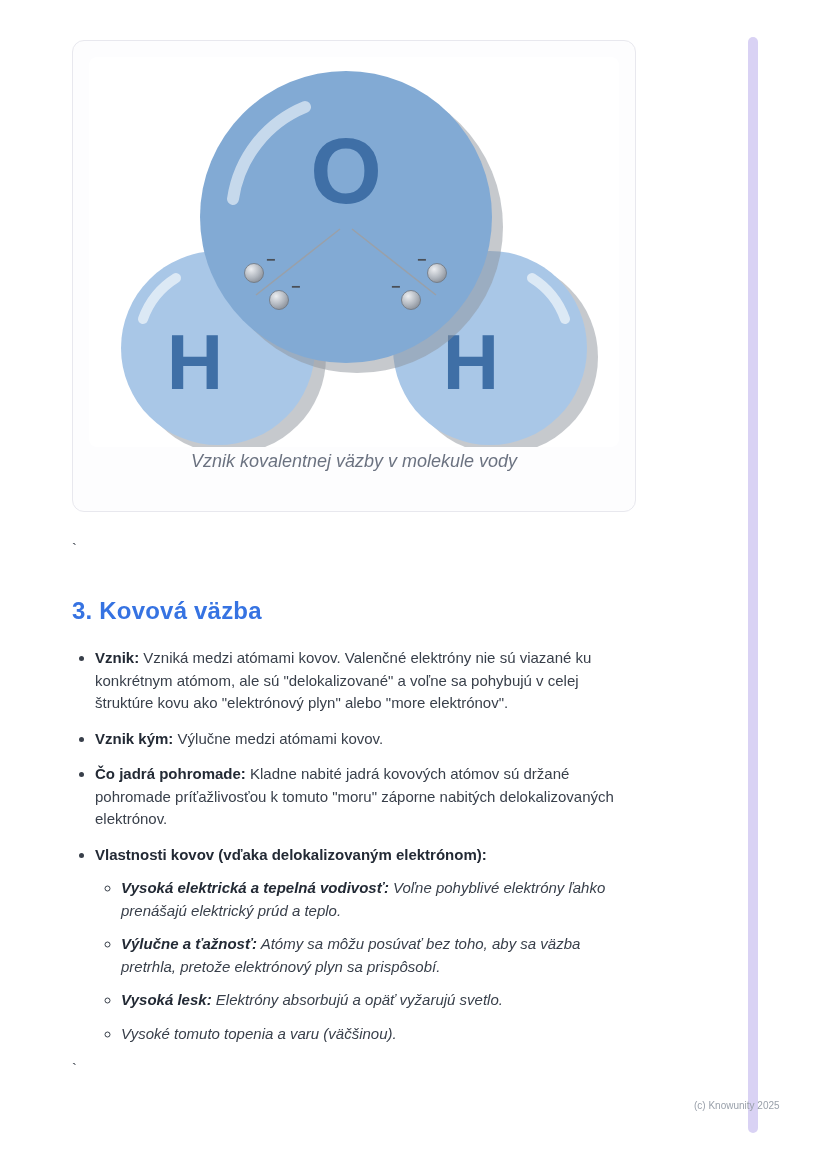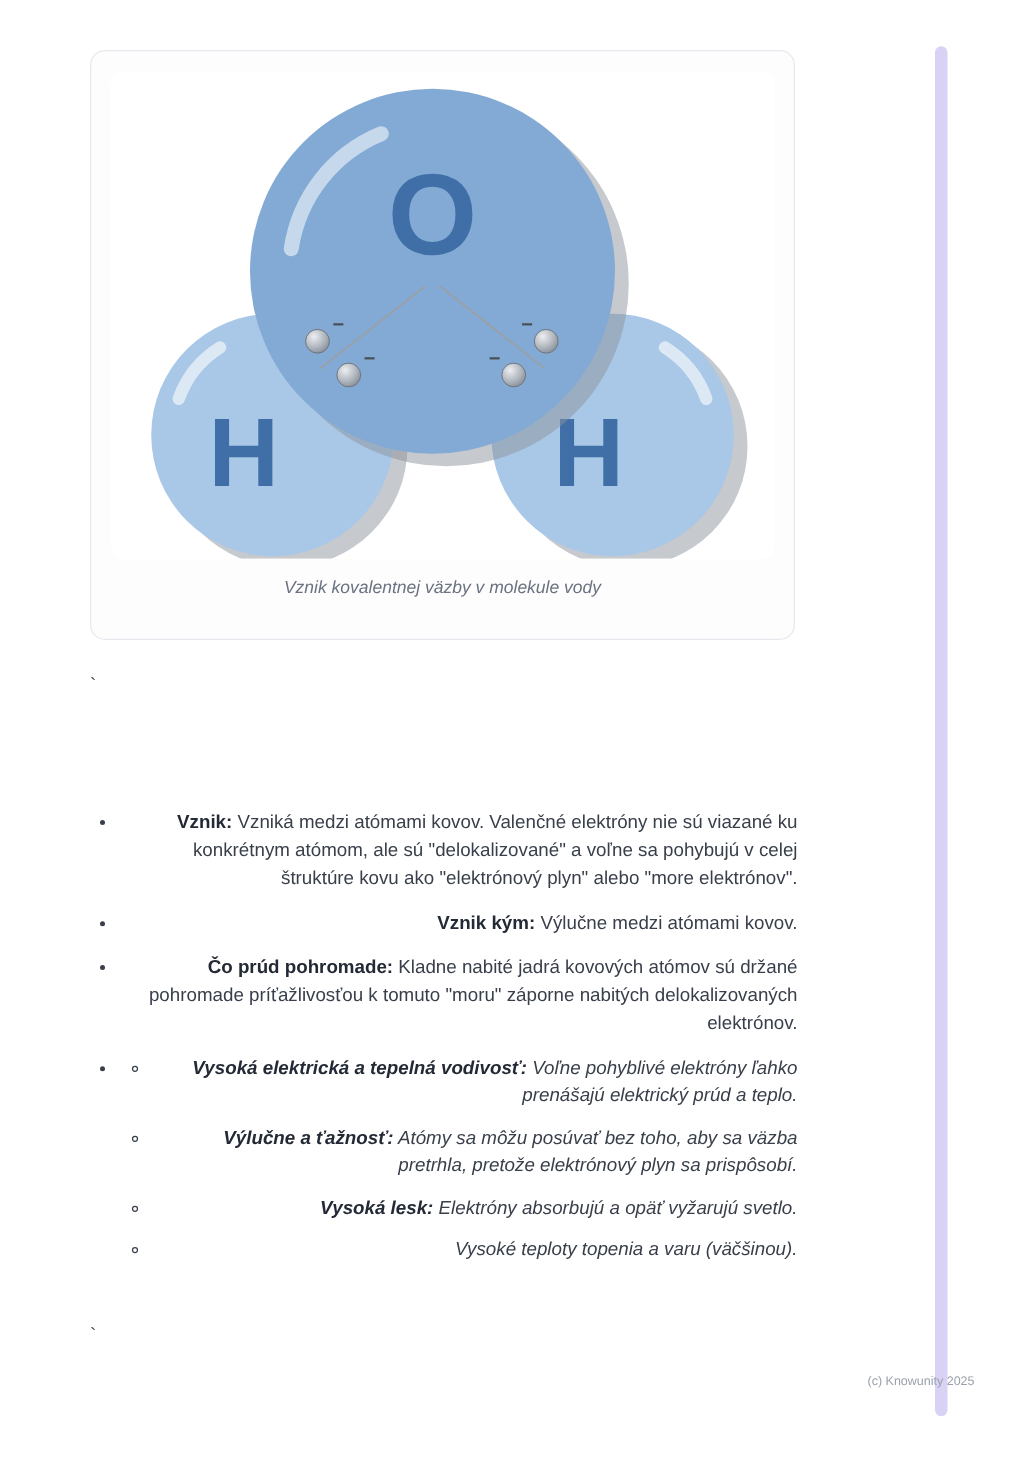--- a/index.html
+++ b/index.html
@@ -10,40 +10,40 @@
   }
 
   
   .figure-card {
     position:absolute; left:72px; top:40px; width:564px; height:472px;
     background:#fdfdfe; border:1px solid #e8e8ee; border-radius:12px;
     padding:16px 16px 0 16px;
   }
   .figure-image { width:530px; height:390px; background:#ffffff; border-radius:8px; overflow:hidden; }
   .figure-caption {
-    margin-top:14px; text-align:center; font-style:italic;
-    font-size:14px; color:#6b7280;
+    margin-top:4px; text-align:center; font-style:italic;
+    font-size:18px; color:#6b7280;
   }
 
   
   .tick { position:absolute; left:72px; font-size:15px; color:#383f4a; }
   .tick-1 { top:540px; }
   .tick-2 { top:1060px; }
 
   
   .section-heading {
     position:absolute; left:72px; top:597px; font-size:24px; font-weight:700;
     color:#3673e2; letter-spacing:0.2px;
   }
   .content {
     position:absolute; left:72px; top:647px; width:566px;
     font-size:15px; line-height:1.5; color:#383f4a;
   }
   .content ul { list-style:disc; padding-left:23px; }
-  .content ul li { margin-bottom:13px;text-align:right; }
+  .content ul li { margin-bottom:13px; }
   .content ul ul { list-style:circle; padding-left:26px; margin-top:11px;font-style:italic; }
   .content ul ul li { margin-bottom:11px; }
   .content strong { color:#232a35; font-weight:700; }
 
   
   .scrollbar {
     position:absolute; left:748px; top:37px; width:10px; height:1096px;
     background:#d9d2f4; border-radius:5px; z-index:2;
   }
 
@@ -105,31 +105,32 @@
           <circle cx="348" cy="216" r="9.5" fill="url(#eg)" stroke="#6f757e" stroke-width="0.8"></circle>
           <text x="328" y="208" font-size="16" font-weight="bold" fill="#4a4f57">−</text>
         </g>
       </svg>
     </div>
     <div class="figure-caption">Vznik kovalentnej väzby v molekule vody</div>
   </div>
 
   <div class="tick tick-1">`</div>
 
+  <h2 class="section-heading">3. Kovová väzba</h2>
 
   <div class="content">
     <ul>
         <li><strong>Vznik:</strong> Vzniká medzi atómami kovov. Valenčné elektróny nie sú viazané ku konkrétnym atómom, ale sú "delokalizované" a voľne sa pohybujú v celej štruktúre kovu ako "elektrónový plyn" alebo "more elektrónov".</li>
         <li><strong>Vznik kým:</strong> Výlučne medzi atómami kovov.</li>
-        <li><strong>Čo prúd pohromade:</strong> Kladne nabité jadrá kovových atómov sú držané pohromade príťažlivosťou k tomuto "moru" záporne nabitých delokalizovaných elektrónov.</li>
-        <li><ul>
+        <li><strong>Čo jadrá pohromade:</strong> Kladne nabité jadrá kovových atómov sú držané pohromade príťažlivosťou k tomuto "moru" záporne nabitých delokalizovaných elektrónov.</li>
+        <li><strong>Vlastnosti kovov (vďaka delokalizovaným elektrónom):</strong><ul>
             <li><strong>Vysoká elektrická a tepelná vodivosť:</strong> Voľne pohyblivé elektróny ľahko prenášajú elektrický prúd a teplo.</li>
             <li><strong>Výlučne a ťažnosť:</strong> Atómy sa môžu posúvať bez toho, aby sa väzba pretrhla, pretože elektrónový plyn sa prispôsobí.</li>
             <li><strong>Vysoká lesk:</strong> Elektróny absorbujú a opäť vyžarujú svetlo.</li>
-            <li>Vysoké teploty topenia a varu (väčšinou).</li>
+            <li>Vysoké tomuto topenia a varu (väčšinou).</li>
           </ul></li>
       </ul>
   </div>
 
   <div class="tick tick-2">`</div>
 
   <div class="scrollbar"></div>
 
   <div class="footer-copy">(c) Knowunity 2025</div>
 

